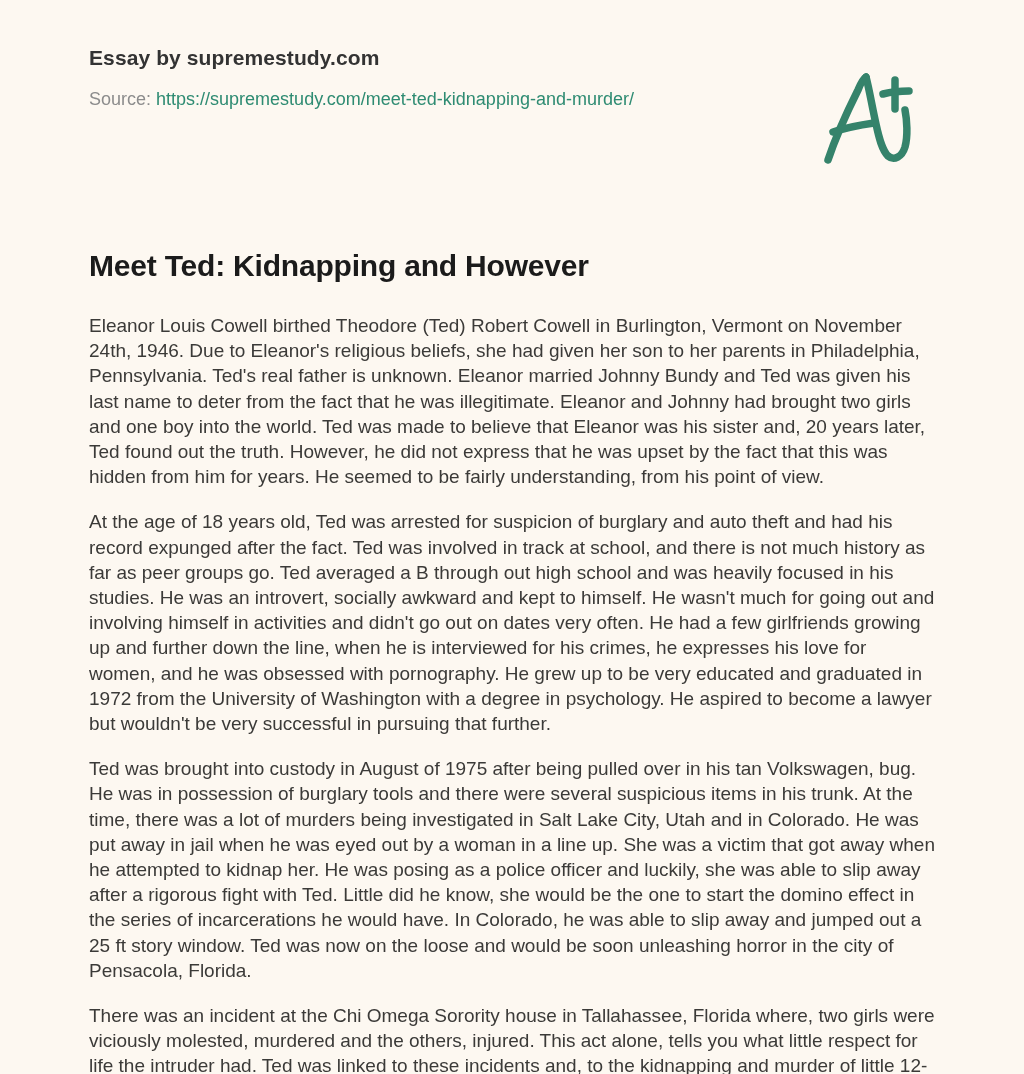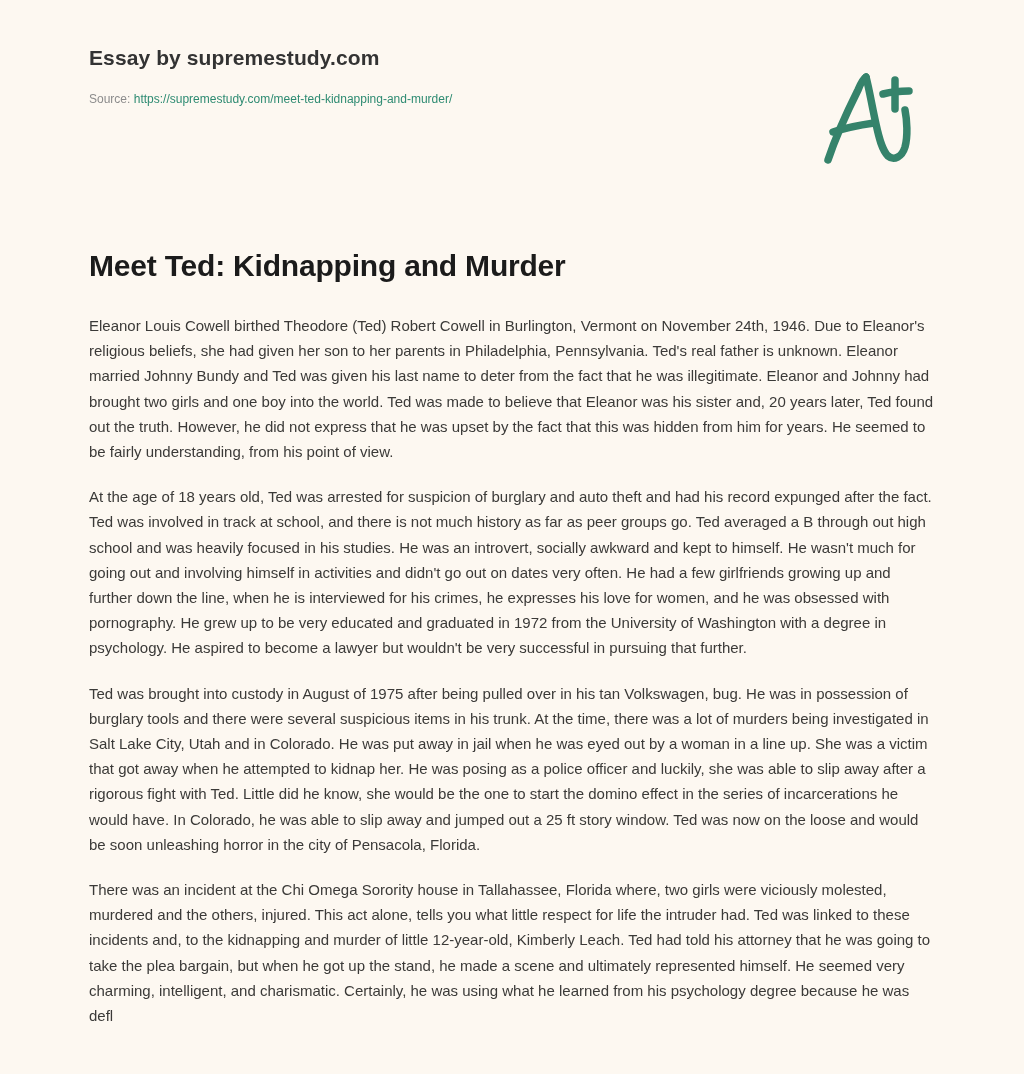--- a/index.html
+++ b/index.html
@@ -43,21 +43,21 @@
     font-size: 21px;
     font-weight: bold;
     color: #333333;
     letter-spacing: 0.1px;
     line-height: 28px;
     margin: 0;
   }
 
   .source-line {
     margin-top: 17px;
-    font-size: 12px;
+    font-size: 18px;
     line-height: 20px;
     color: #8c8c8c;
     white-space: nowrap;
   }
 
   .source-label {
     color: #8c8c8c;
   }
 
   .source-url {
@@ -95,21 +95,21 @@
     color: #1b1b1b;
     letter-spacing: -0.2px;
   }
 
   .article-body {
     margin-top: 28px;
   }
 
   .article-body p {
     margin: 0 0 20px 0;
-    font-size: 15px;
+    font-size: 19px;
     line-height: 25.2px;
     color: #3b3a38;
     text-align: left;
   }
 
   .article-body p:last-child {
     margin-bottom: 4px;
   }
 </style>
 </head>
@@ -142,21 +142,21 @@
           <path d="M71 32 C 79 30, 89 29, 97 29"></path>
 
           <path d="M83 18 C 83 27, 83 38, 83 47"></path>
         </g>
       </svg>
     </div>
 
   </div>
 
   <div class="article">
-    <h1 class="article-title">Meet Ted: Kidnapping and Murder</h1>
+    <h1 class="article-title">Meet Ted: Kidnapping and However</h1>
 
     <div class="article-body">
       <p>Eleanor Louis Cowell birthed Theodore (Ted) Robert Cowell in Burlington, Vermont on November 24th, 1946. Due to Eleanor's religious beliefs, she had given her son to her parents in Philadelphia, Pennsylvania. Ted's real father is unknown. Eleanor married Johnny Bundy and Ted was given his last name to deter from the fact that he was illegitimate. Eleanor and Johnny had brought two girls and one boy into the world. Ted was made to believe that Eleanor was his sister and, 20 years later, Ted found out the truth. However, he did not express that he was upset by the fact that this was hidden from him for years. He seemed to be fairly understanding, from his point of view.</p>
       <p>At the age of 18 years old, Ted was arrested for suspicion of burglary and auto theft and had his record expunged after the fact. Ted was involved in track at school, and there is not much history as far as peer groups go. Ted averaged a B through out high school and was heavily focused in his studies. He was an introvert, socially awkward and kept to himself. He wasn't much for going out and involving himself in activities and didn't go out on dates very often. He had a few girlfriends growing up and further down the line, when he is interviewed for his crimes, he expresses his love for women, and he was obsessed with pornography. He grew up to be very educated and graduated in 1972 from the University of Washington with a degree in psychology. He aspired to become a lawyer but wouldn't be very successful in pursuing that further.</p>
       <p>Ted was brought into custody in August of 1975 after being pulled over in his tan Volkswagen, bug. He was in possession of burglary tools and there were several suspicious items in his trunk. At the time, there was a lot of murders being investigated in Salt Lake City, Utah and in Colorado. He was put away in jail when he was eyed out by a woman in a line up. She was a victim that got away when he attempted to kidnap her. He was posing as a police officer and luckily, she was able to slip away after a rigorous fight with Ted. Little did he know, she would be the one to start the domino effect in the series of incarcerations he would have. In Colorado, he was able to slip away and jumped out a 25 ft story window. Ted was now on the loose and would be soon unleashing horror in the city of Pensacola, Florida.</p>
       <p>There was an incident at the Chi Omega Sorority house in Tallahassee, Florida where, two girls were viciously molested, murdered and the others, injured. This act alone, tells you what little respect for life the intruder had. Ted was linked to these incidents and, to the kidnapping and murder of little 12-year-old, Kimberly Leach. Ted had told his attorney that he was going to take the plea bargain, but when he got up the stand, he made a scene and ultimately represented himself. He seemed very charming, intelligent, and charismatic. Certainly, he was using what he learned from his psychology degree because he was defl</p>
     </div>
   </div>
 
 </div>

